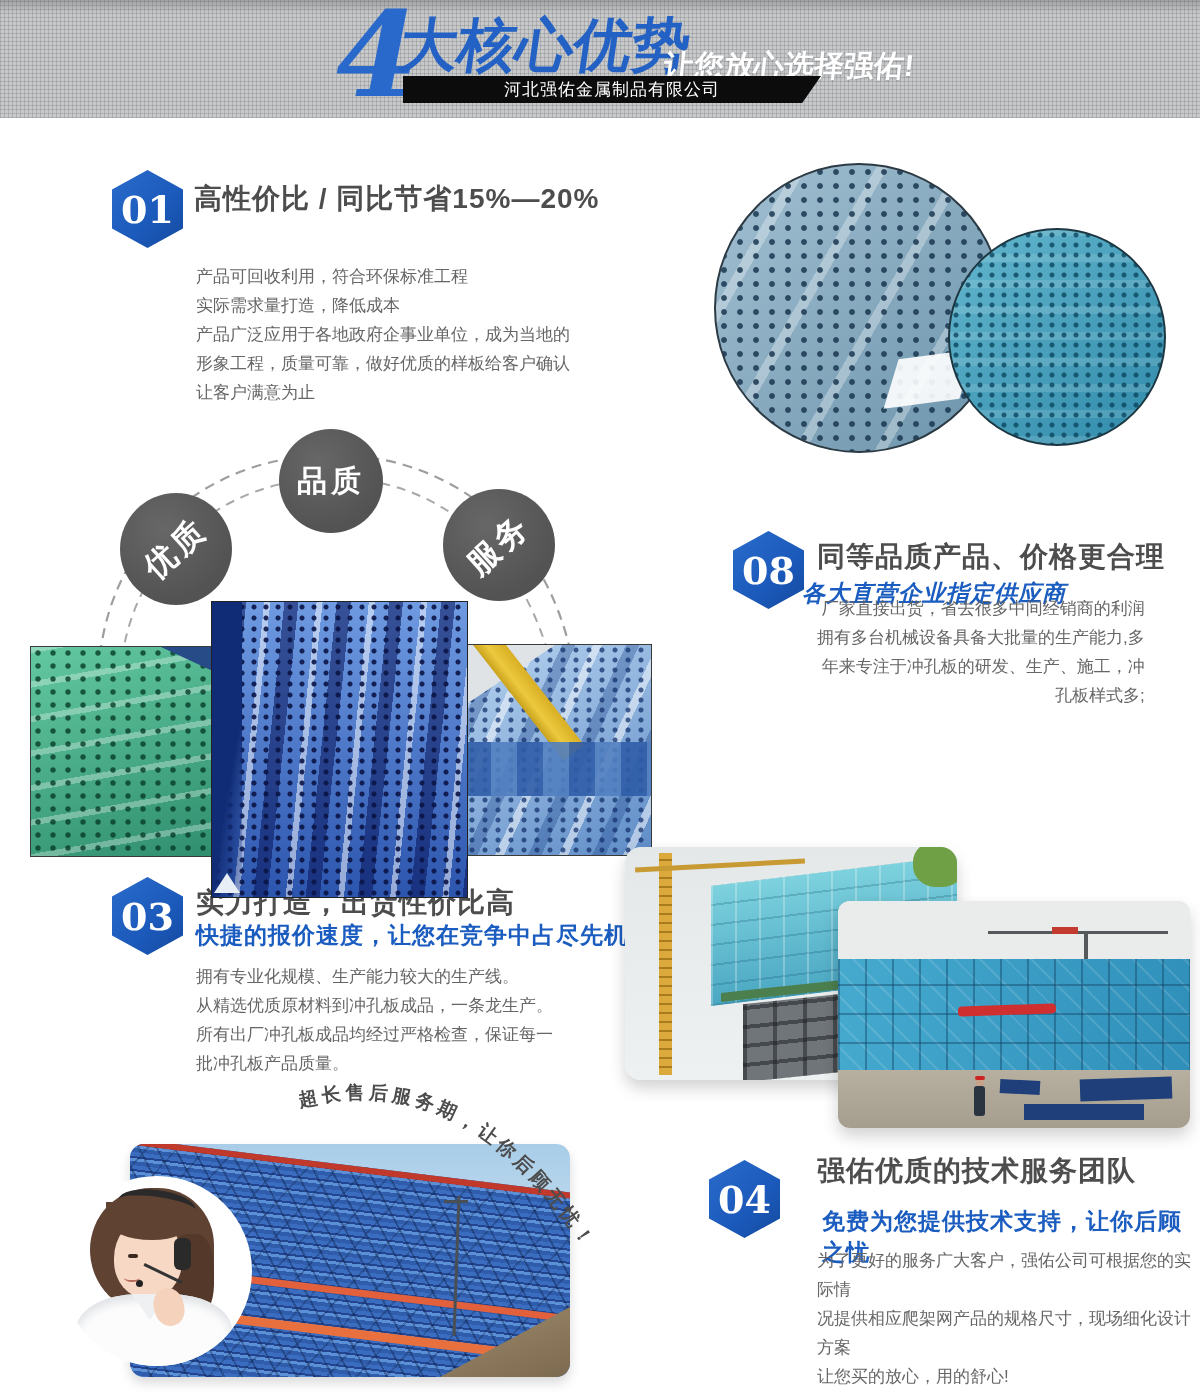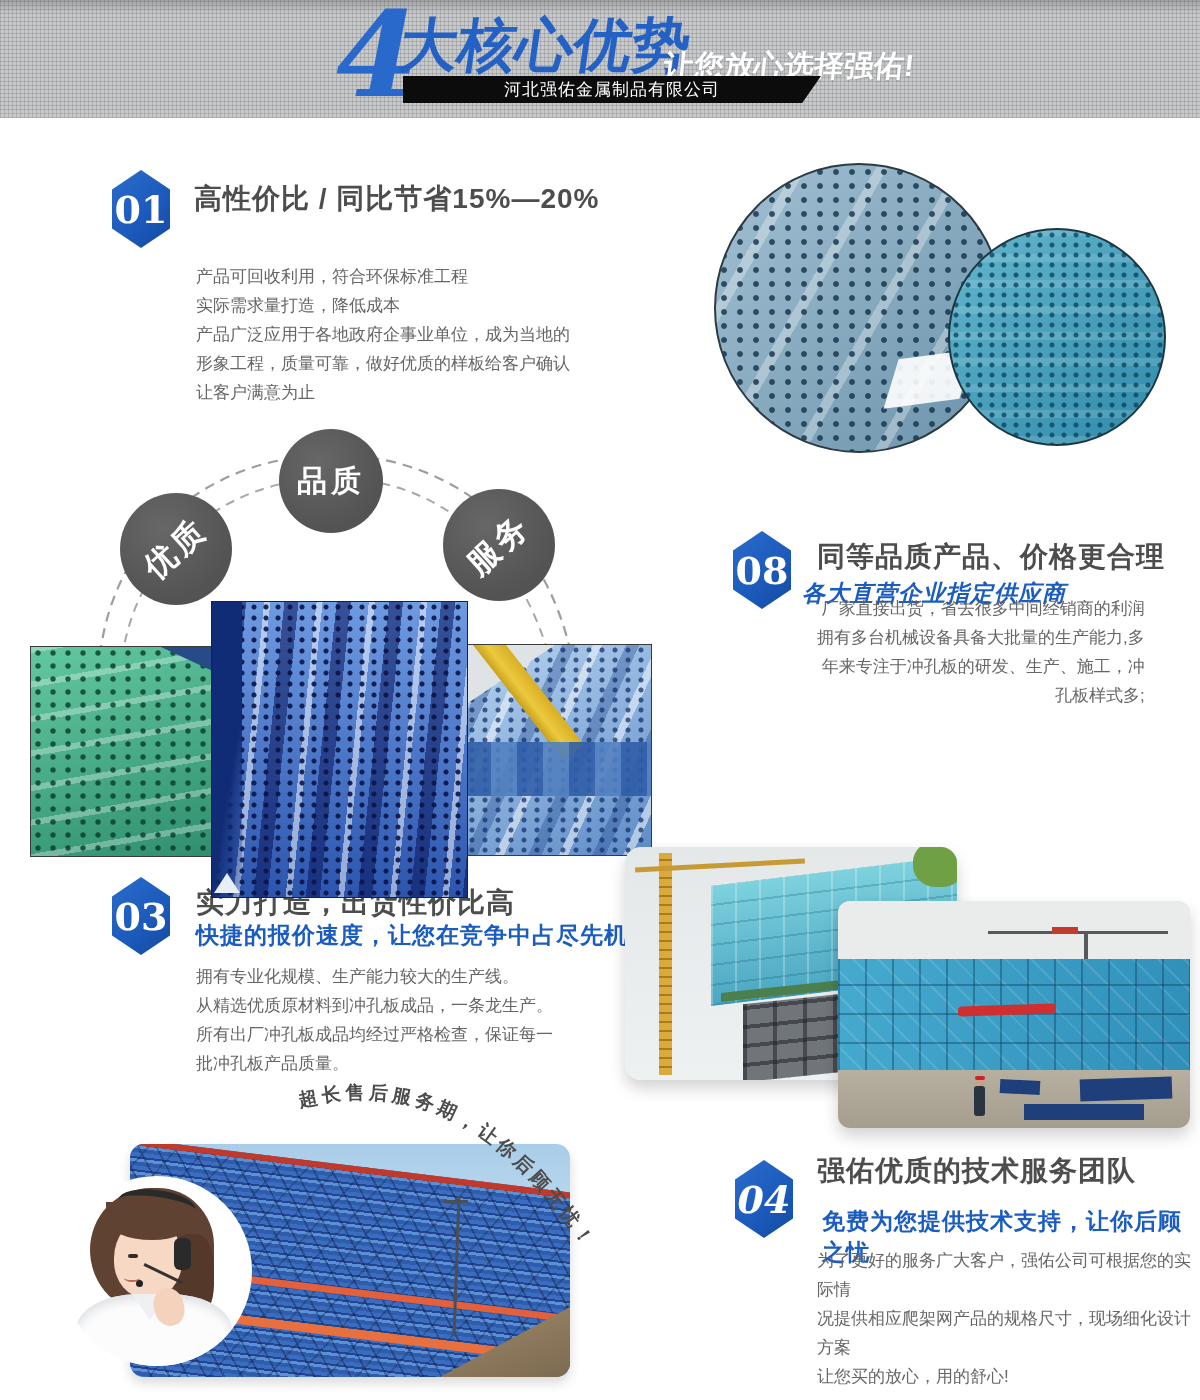--- a/index.html
+++ b/index.html
@@ -19,21 +19,21 @@
     font-style:italic; font-weight:bold; font-size:118px; line-height:118px; color:#2a69cc; }
   .main-title{ position:absolute; left:400px; top:14px; font-family:"Liberation Serif", serif;
     font-weight:bold; font-size:58px; line-height:64px; color:#2362c4; transform:skewX(-8deg); }
   .tagline{ position:absolute; left:664px; top:46px; font-weight:bold; font-size:30px;
     color:#ffffff; transform:skewX(-6deg); text-shadow:0 1px 2px rgba(0,0,0,.18); }
   .banner{ position:absolute; left:403px; top:76px; width:418px; height:27px; background:#0c0c0c;
     clip-path:polygon(0 0,100% 0,95.5% 100%,0 100%); display:flex; align-items:center; justify-content:center; }
   .banner span{ color:#fff; font-size:17px; letter-spacing:1px; }
 
   
-  .hex{ position:absolute; width:58px; height:78px;
+  .hex{ position:absolute; width:71px; height:78px;
     clip-path:polygon(50% 0,100% 25%,100% 75%,50% 100%,0 75%,0 25%);
     background:linear-gradient(135deg,#2a6ccb 0%,#1b59ba 60%,#144a9e 100%);
     display:flex; align-items:center; justify-content:center; }
   .hex span{ color:#fff; font-family:"DejaVu Serif", serif; font-weight:bold; font-size:38px; }
   .adv-title{ position:absolute; font-size:28px; font-weight:bold; color:#4d4d4d; letter-spacing:1px; }
   .adv-sub{ position:absolute; font-family:"Liberation Serif", serif; font-size:23px;
     font-weight:bold; color:#1a5cbf; letter-spacing:1px; }
   .adv-body{ position:absolute; font-size:17px; color:#666; line-height:29px; white-space:pre-line; }
 
   
@@ -275,21 +275,21 @@
     <div class="redbanner"></div>
     <div class="ground"></div>
     <div class="stack1"></div>
     <div class="stack2"></div>
     <div class="stack3"></div>
     <div class="worker"></div>
     <div class="whead"></div>
     <div class="what"></div>
   </div>
 
-  <div class="hex" style="left:735px; top:1160px;font-style:italic;">
+  <div class="hex" style="left:709px; top:1160px;">
     <span>04</span>
   </div>
   <h2 class="adv-title" style="left:817px; top:1152px;">强佑优质的技术服务团队</h2>
   <h3 class="adv-sub" style="left:822px; top:1206px;">免费为您提供技术支持，让你后顾之忧</h3>
   <p class="adv-body" style="left:817px; top:1246px;">为了更好的服务广大客户，强佑公司可根据您的实际情
 况提供相应爬架网产品的规格尺寸，现场细化设计方案
 让您买的放心，用的舒心!</p>
 
   <svg class="note-svg" viewBox="0 0 640 210">
     <defs>

